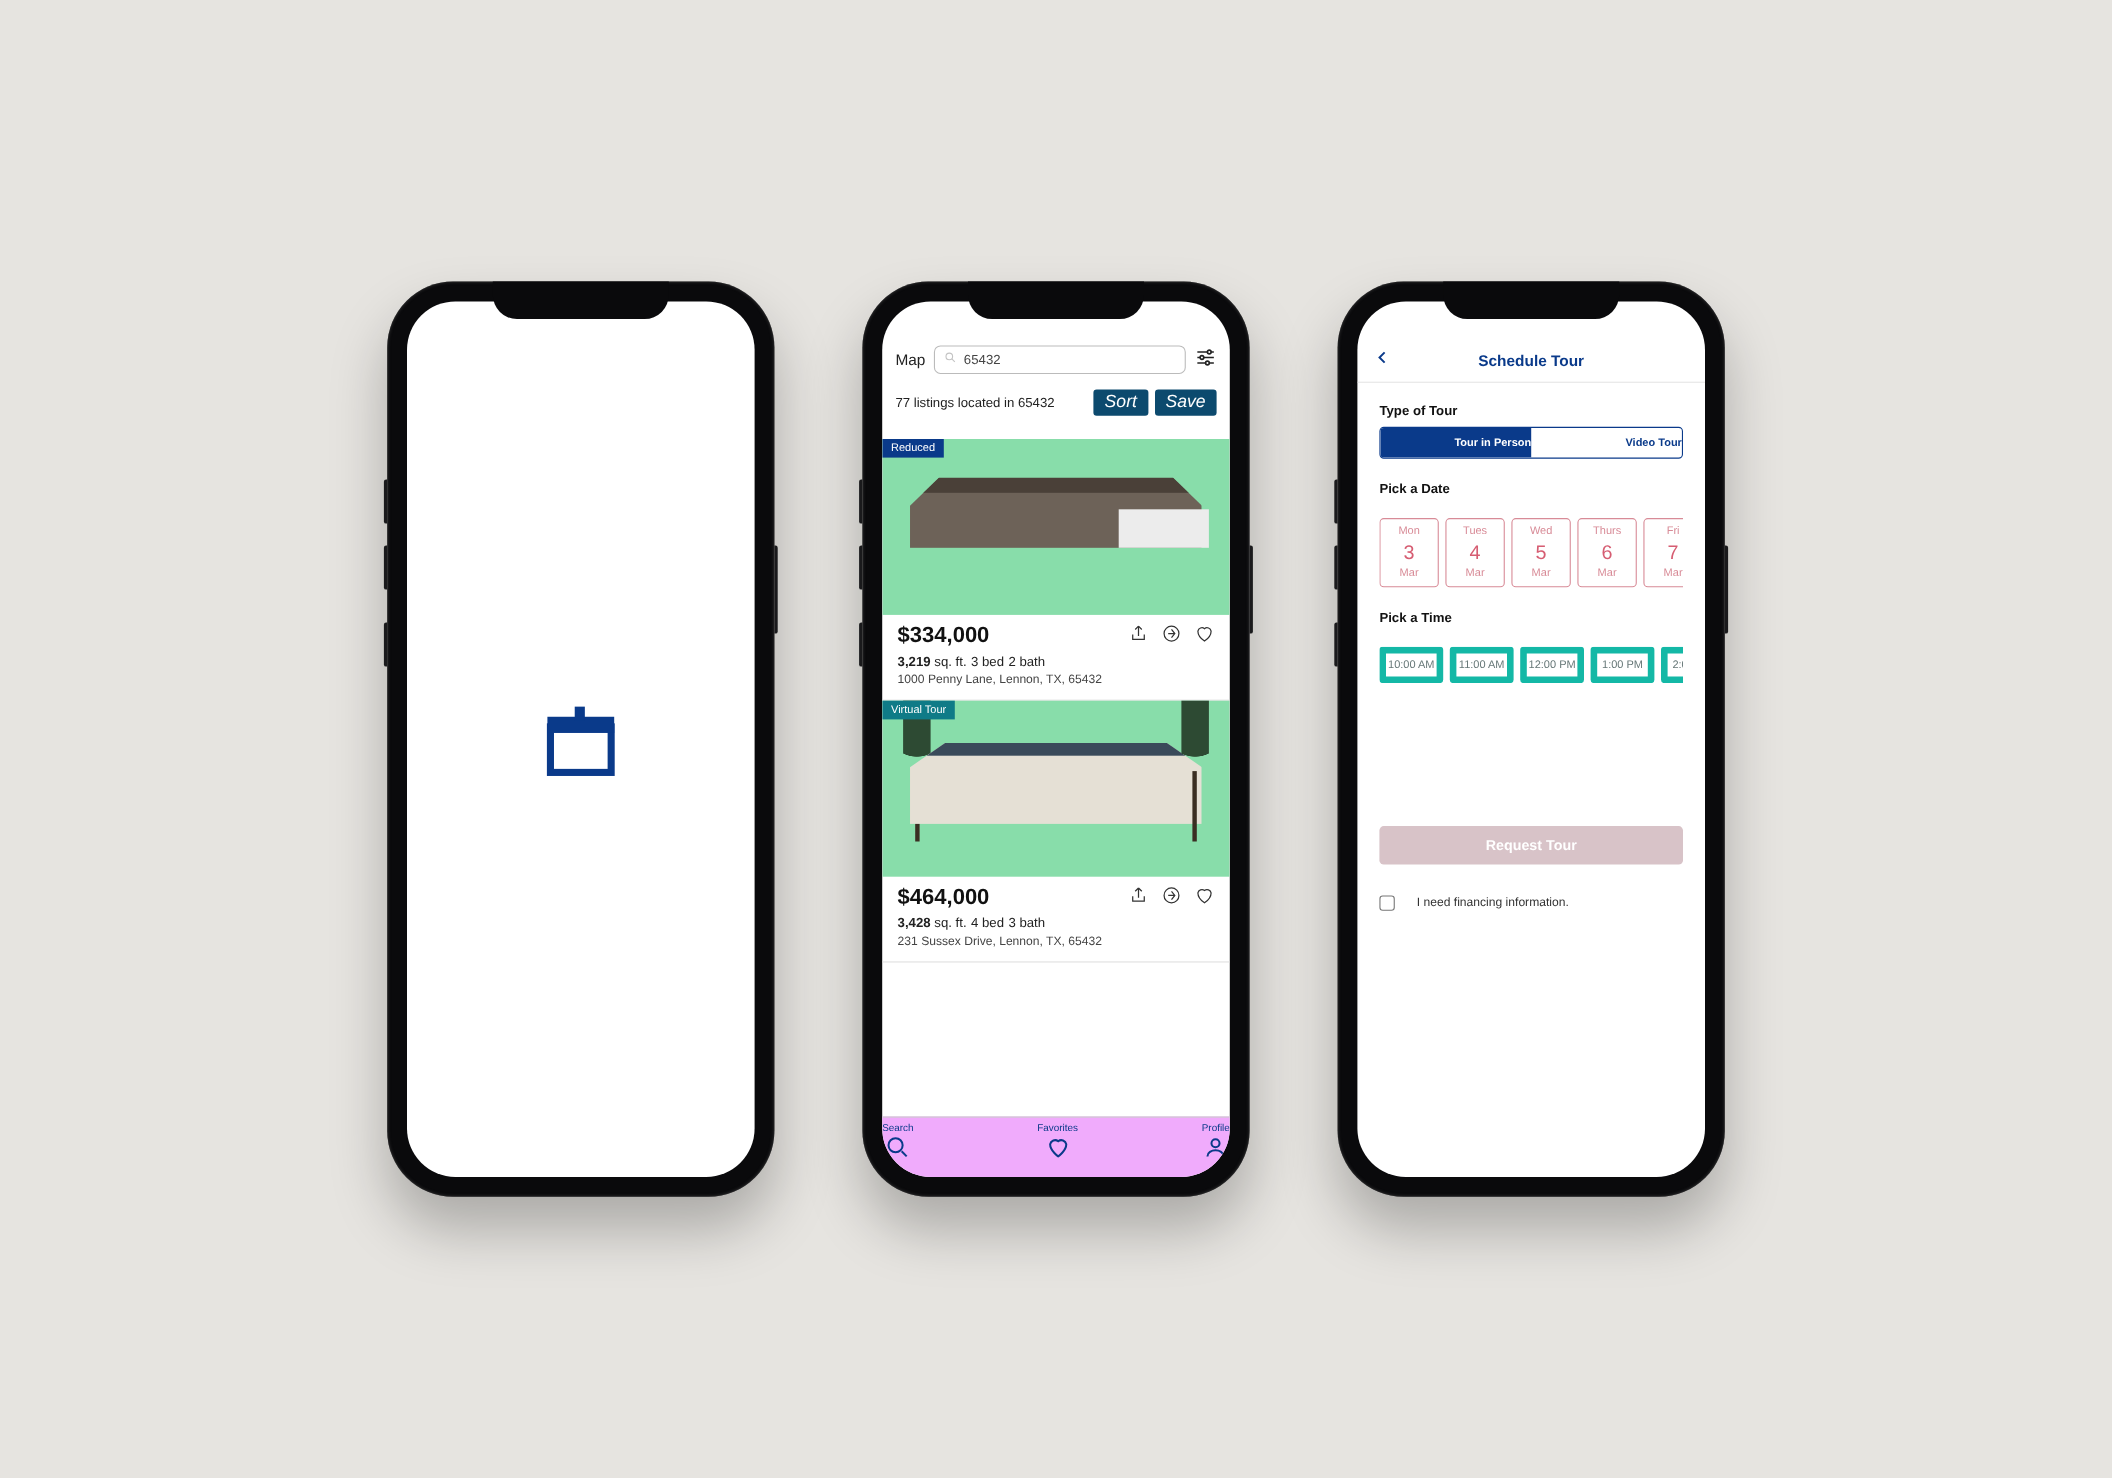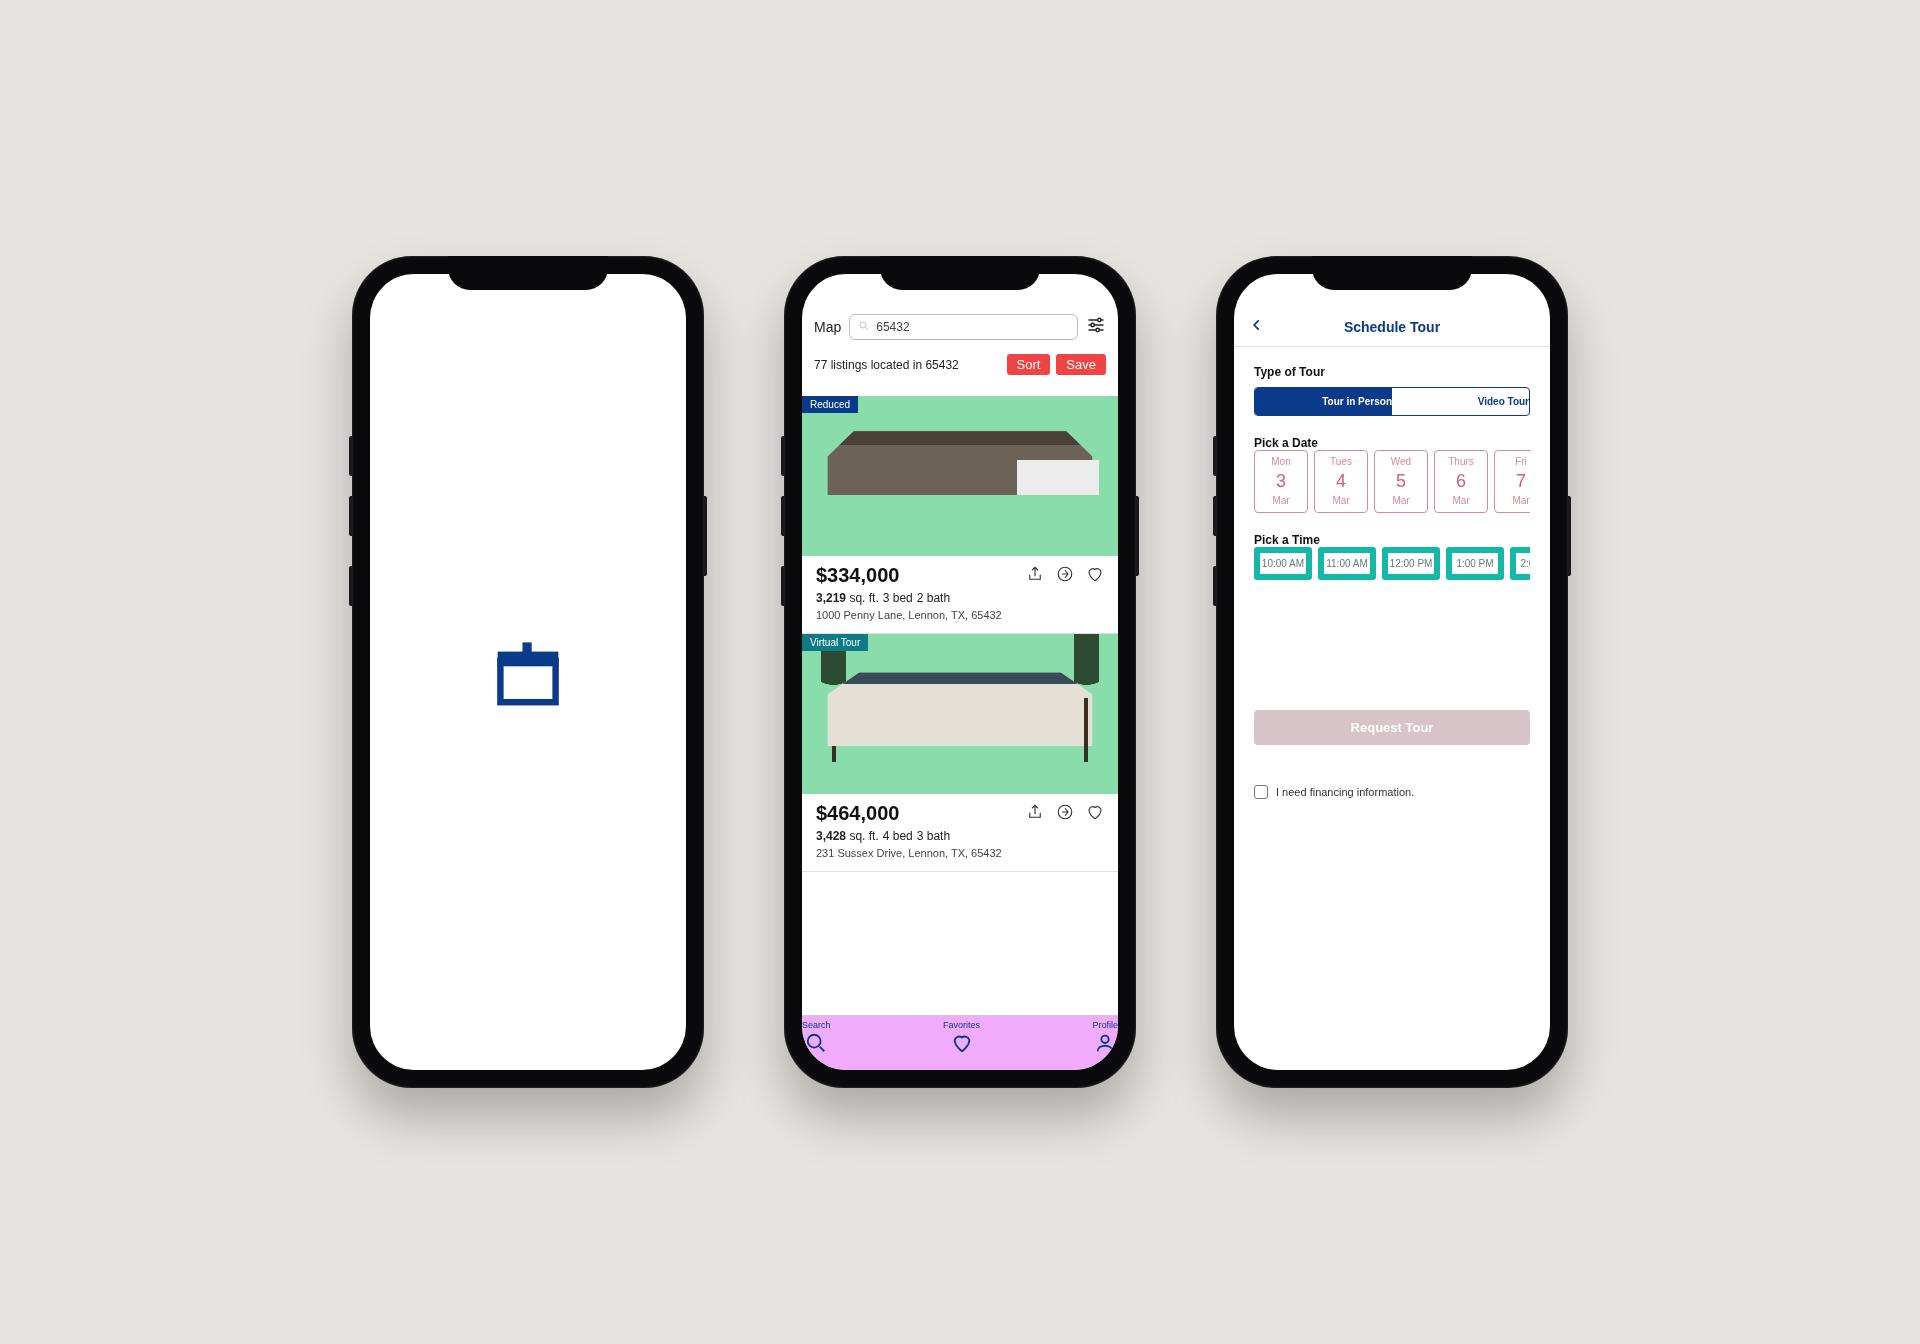--- a/index.html
+++ b/index.html
@@ -94,26 +94,27 @@
   .results-bar {
     display:flex;
     align-items:center;
     justify-content:space-between;
     padding: 6px 12px 21px 12px;
     font-size:12px;
     color:#222;
   }
   .results-buttons { display:flex; gap:6px; }
   .btn-sm {
-    background:#ef4444;
+    background:#0c4a6e;
     color:#fff;
-    font-size:13px;
+    font-size:16px;
     padding:3px 10px;
     border-radius:3px;
     border:none;
+    font-style:italic;
   }
 
   .listings { flex:1; overflow:hidden; }
   .listing { position:relative; }
   .listing .badge {
     position:absolute;
     top:0; left:0;
     color:#fff;
     font-size:10px;
     padding:3px 8px;
@@ -179,21 +180,21 @@
     overflow:hidden;
   }
   .seg .segbtn { flex:1; text-align:right; padding:8px 0; font-size:10px; font-weight:600;}
   .seg .active { background:#0a3a8a; color:#fff; }
   .seg .inactive { color:#0a3a8a; }
 
   .date-row, .time-row {
     display:flex;
     gap:6px;
     overflow:hidden;
-    margin-top:0;
+    margin-top:20px;
   }
   .date-card {
     min-width:54px;
     border:1px solid #d88b97;
     border-radius:4px;
     text-align:center;
     padding:4px 0;
     font-size:10px;
     color:#d88b97;
     line-height:1.4;
@@ -212,21 +213,21 @@
   .request-btn {
     background:#d8c3c8;
     color:#fff;
     font-size:13px;
     font-weight:600;
     text-align:center;
     border-radius:4px;
     padding:10px 0;
     margin-top:110px;
   }
-  .finance-row { display:flex; align-items:center; gap:8px; font-size:11px; color:#333; margin-top:20px;}
+  .finance-row { display:flex; align-items:center; gap:20px; font-size:11px; color:#333; margin-top:8px;}
   .finance-row .cb { width:14px; height:14px; border:1.5px solid #777; border-radius:3px; }
 
   .section-label { font-weight:600; font-size:12px;}
 </style>
 </head>
 <body>
 
 <div class="phone">
   <div class="notch"></div>
   <div class="screen">

